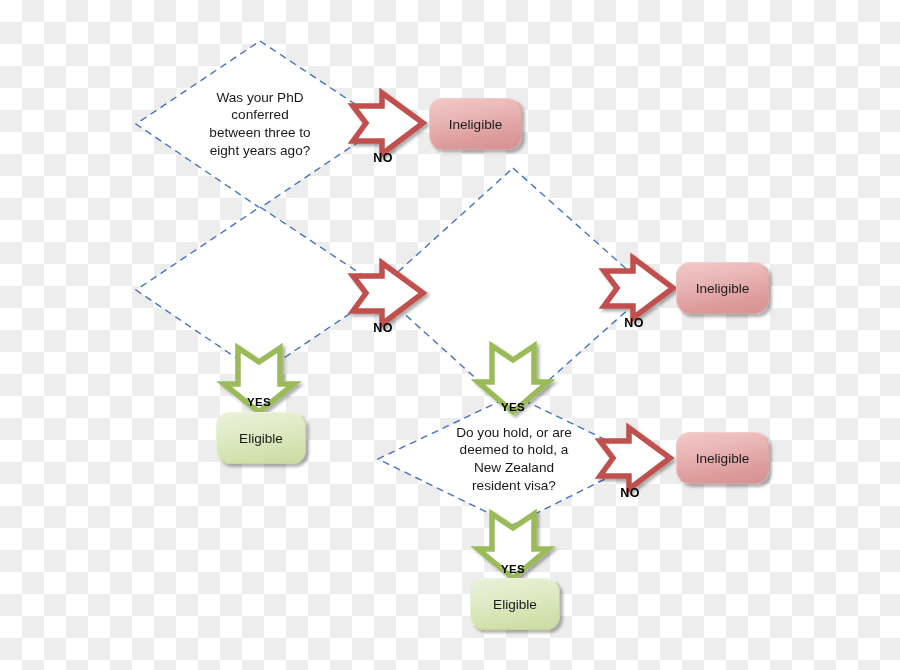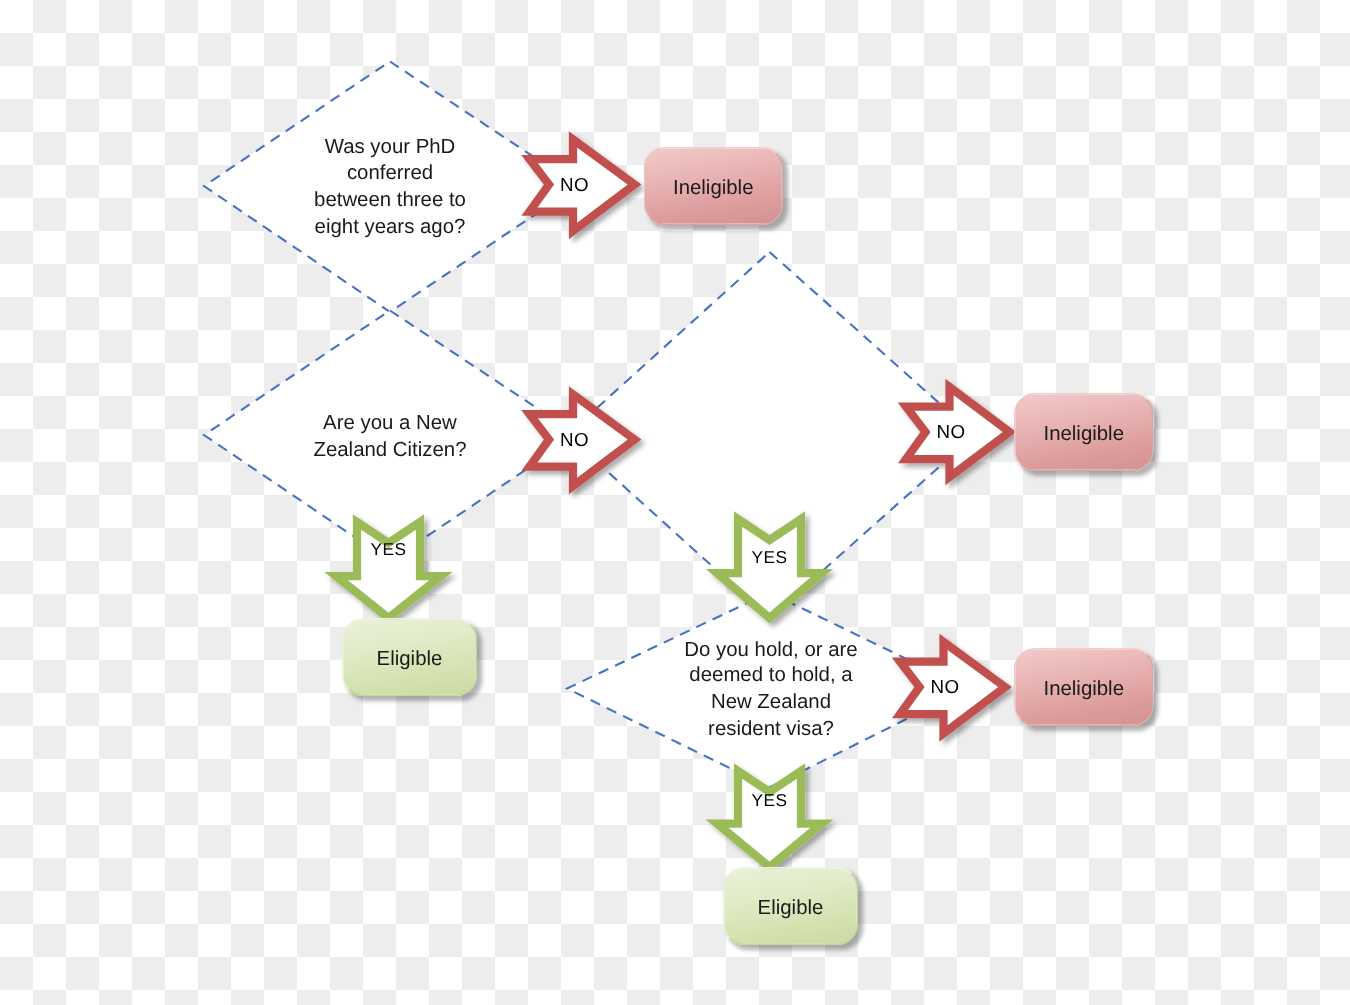--- a/index.html
+++ b/index.html
@@ -37,28 +37,27 @@
     background:linear-gradient(170deg,#f3c9c9 0%,#eab7b7 32%,#dd9d9d 72%,#d59191 100%);
     border:1px solid #d8a4a4;
     border-top-color:#f0cccc;
     border-left-color:#eec6c6;
   }
   .resbox.good{
     background:linear-gradient(170deg,#eaf1d8 0%,#e1ebc8 35%,#d3e1ae 75%,#cbdba2 100%);
     border:1px solid #c4d69b;
     border-top-color:#eef4e2;
     border-left-color:#e8f0d6;
-    margin-left:12px;
   }
 
   
   .arrowlabel{
-    position:absolute;font-weight:normal;color:#000;
+    position:absolute;font-weight:bold;color:#000;
     letter-spacing:.3px;
-    display:flex;align-items:center;justify-content:center;
+    display:flex;align-items:center;justify-content:center;margin-top:35px;
   }
 </style>
 </head>
 <body>
 
 <div id="stage">
 
   <svg class="layer" viewBox="0 0 900 670">
     <defs>
       <filter id="shdw" x="-30%" y="-30%" width="180%" height="180%">
@@ -90,24 +89,20 @@
     <path filter="url(#shdw)" d="M492,514 L492,549 L478,549 L513,578 L548,549 L534,549 L534,514 L513,528 Z" fill="#FFFFFF" stroke="#9BBB59" stroke-width="5.5" stroke-linejoin="miter"></path>
   </svg>
 
   <div class="diamond" style="left:166px;top:55px;width:188px;height:138px;">
     <div class="dtext" style="font-size:13.6px;">Was your PhD
 conferred
 between three to
 eight years ago?</div>
   </div>
 
-  <div class="diamond" style="left:166px;top:222px;width:188px;height:138px;">
-    <div class="dtext" style="font-size:13.6px;">Are you a New
-Zealand Citizen?</div>
-  </div>
 
 
   <div class="diamond" style="left:419px;top:402px;width:190px;height:114px;">
     <div class="dtext" style="font-size:13.6px;">Do you hold, or are
 deemed to hold, a
 New Zealand
 resident visa?</div>
   </div>
 
   <div class="arrowlabel" style="left:362px;top:112px;width:42px;height:22px;font-size:12.5px;">NO</div>

